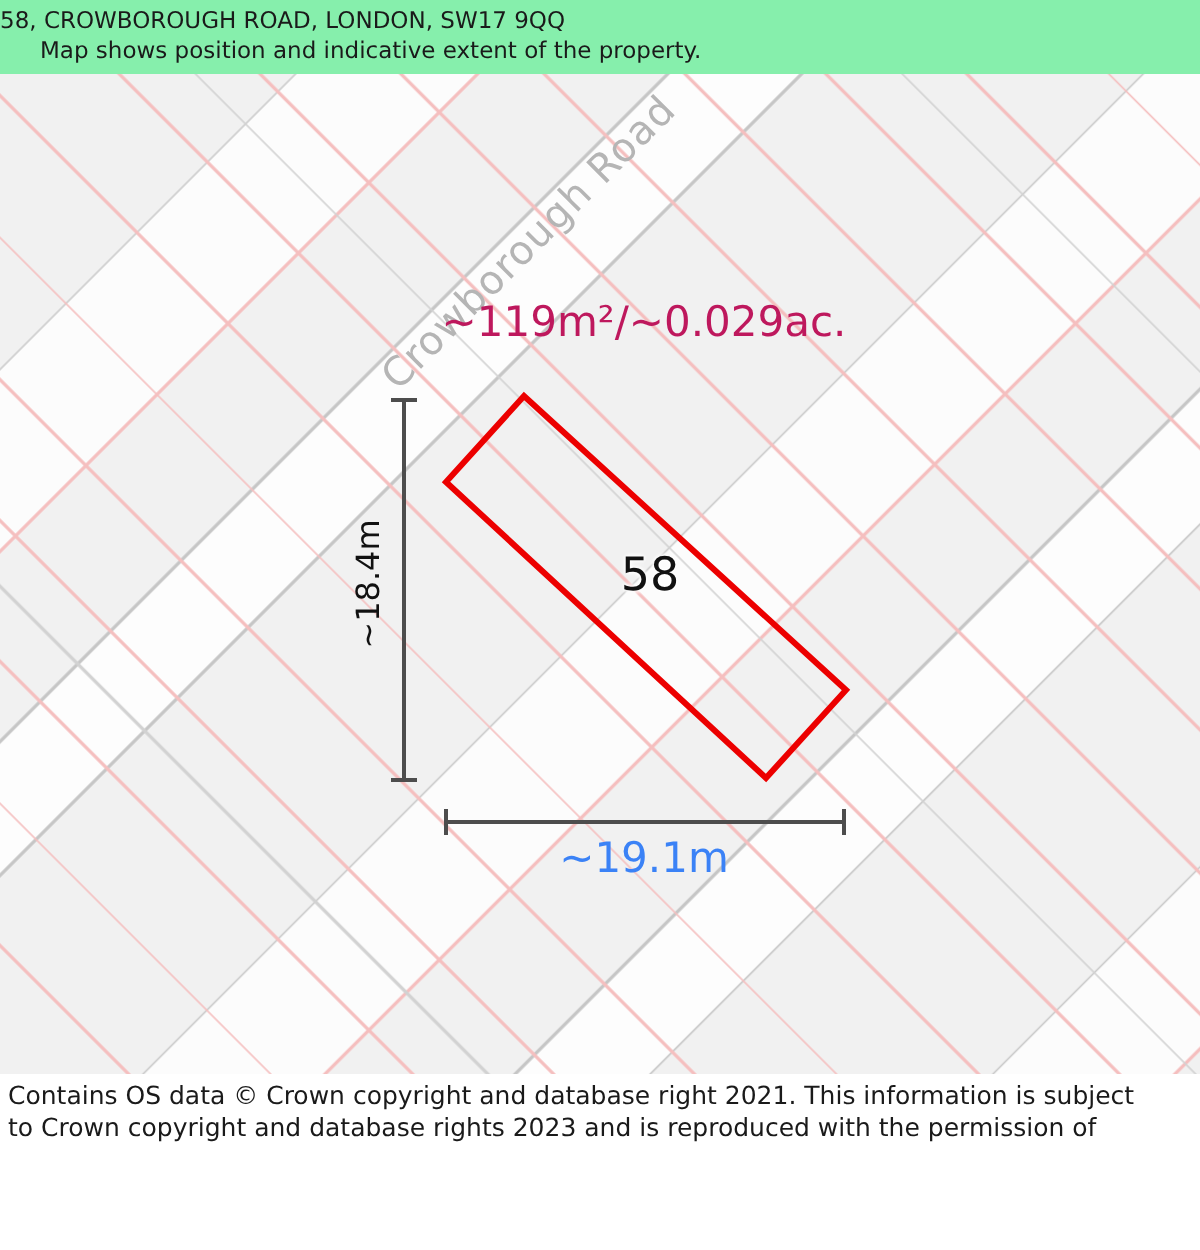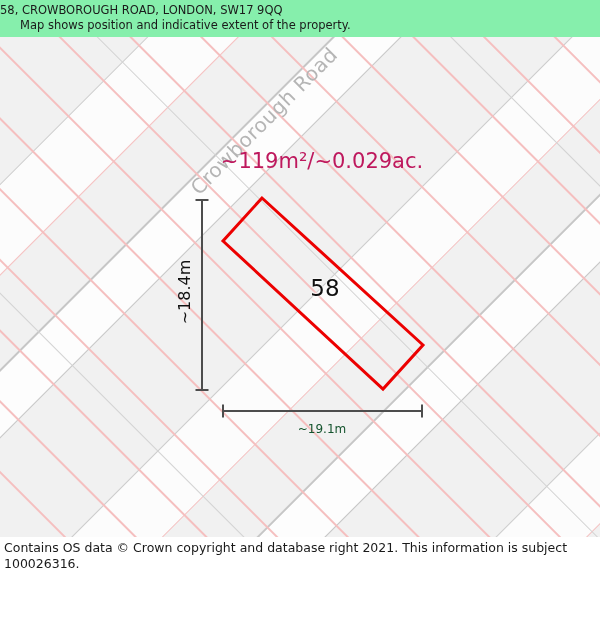--- a/index.html
+++ b/index.html
@@ -43,21 +43,21 @@
 
   .plot-number { left:313px; top:251px; transform:translate(-50%,-50%);
                  font-size:23px; color:#111;
                  text-shadow:0 0 2px #fff, 0 0 2px #fff, 0 0 3px #fff;margin-left:12px; }
 
   .dim-v-label { left:184px; top:255px;
                  transform:translate(-50%,-50%) rotate(-90deg);
                  font-size:16px; color:#111; }
 
   .dim-h-label { left:322px; top:392px; transform:translate(-50%,-50%);
-                 font-size:12px; color:#14532d; }
+                 font-size:21px; color:#3b82f6; }
 
   .overlay-svg { position:absolute; left:0; top:0; width:600px; height:500px; }
 
   
   .footer { position:absolute; top:537px; left:0; width:504px; height:88px;
             background:#fff; padding:3px 20px 0 4px; z-index:5; }
   .footer div { font-size:12.5px; line-height:16.3px; white-space:nowrap; }
 </style>
 </head>
 <body>
@@ -96,16 +96,16 @@
 
     <div class="map-label plot-number">58</div>
 
     <div class="map-label dim-v-label">~18.4m</div>
 
     <div class="map-label dim-h-label">~19.1m</div>
   </div>
 
   <div class="footer">
     <div>Contains OS data © Crown copyright and database right 2021. This information is subject</div>
-    <div>100026316.</div>
+    <div>to Crown copyright and database rights 2023 and is reproduced with the permission of</div>
   </div>
 
 </div>
 
 </body></html>

